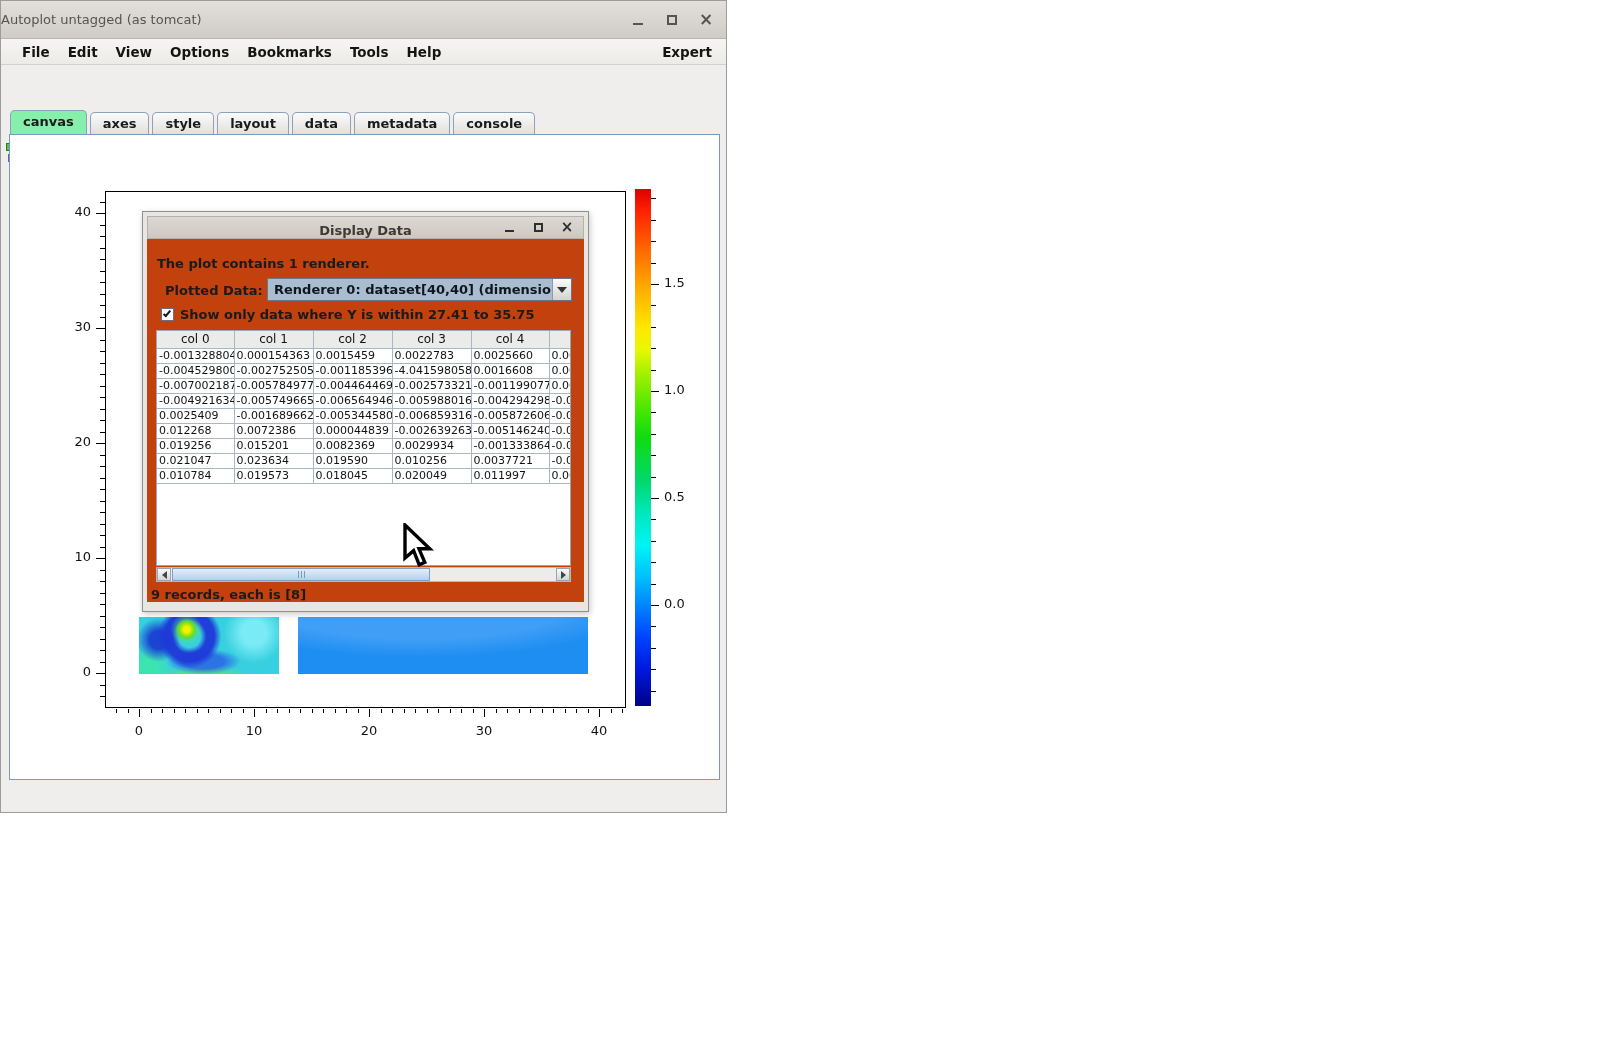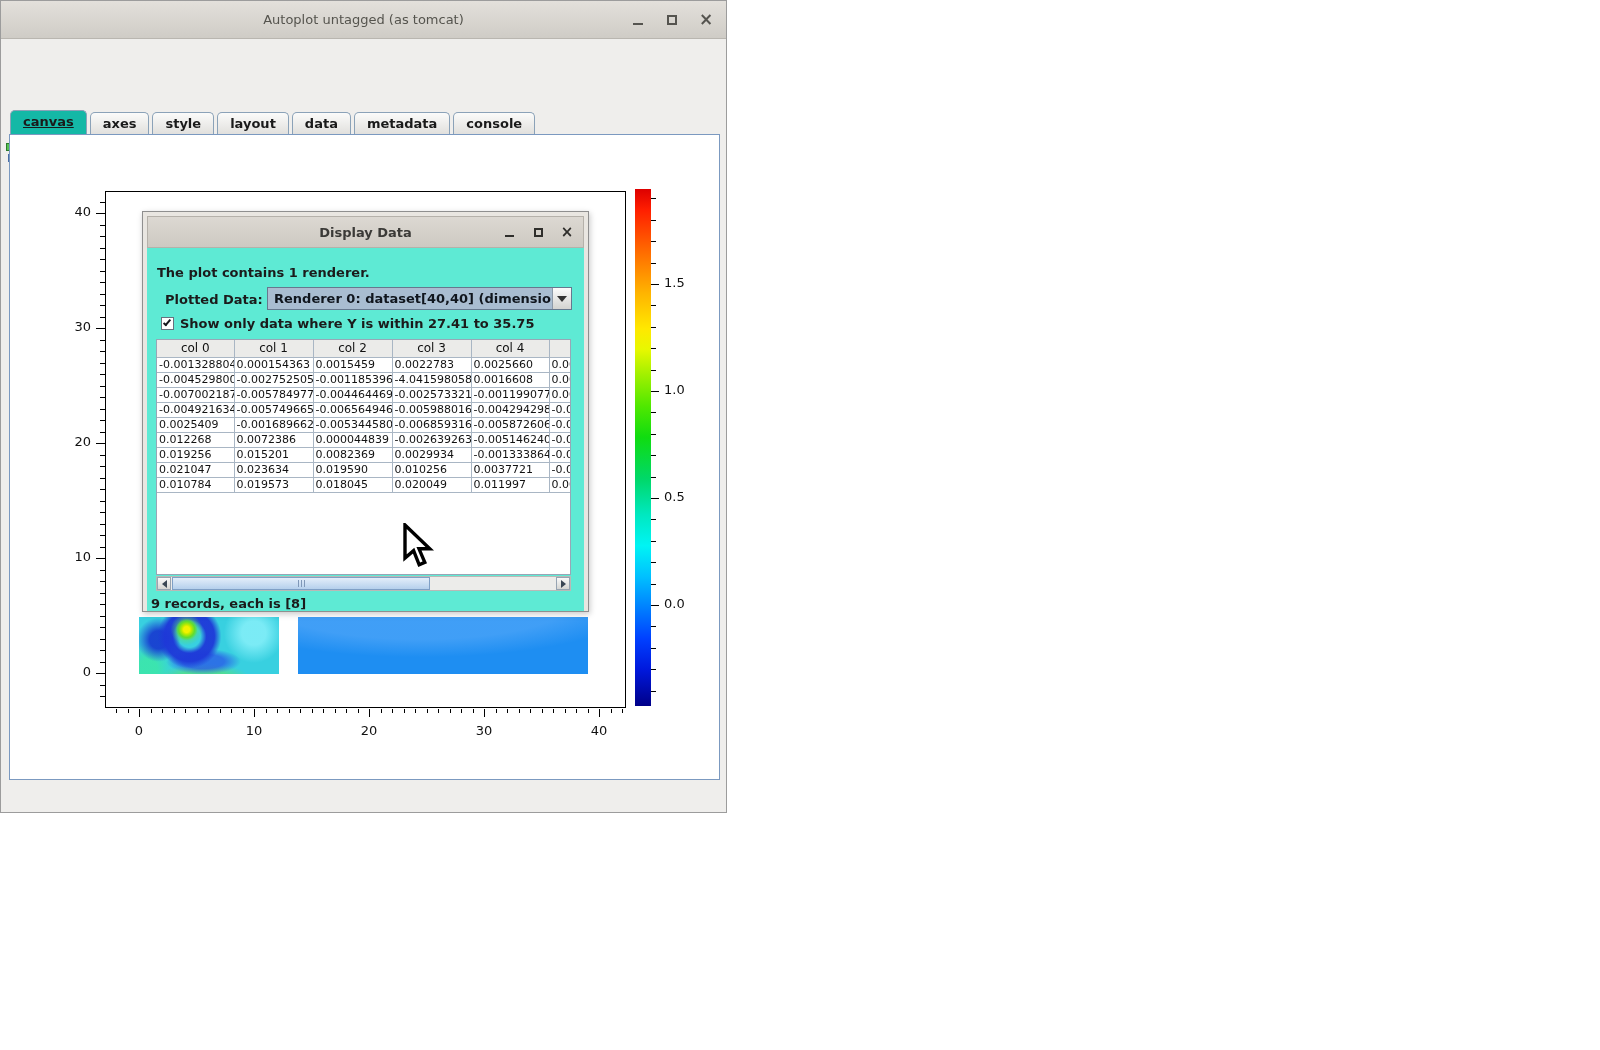--- a/index.html
+++ b/index.html
@@ -6,21 +6,21 @@
   html,body { background:#fff; }
   body { font-family:"DejaVu Sans","Liberation Sans",sans-serif; }
   #screen { position:relative; width:1600px; height:1050px; background:#fff; overflow:hidden; }
 
   
   #app-window { position:absolute; left:0; top:0; width:727px; height:813px;
     background:#efeeec; border:1px solid #9c9c9c; }
 
   .titlebar { position:absolute; left:0; top:0; width:100%; height:38px;
     background:linear-gradient(#e3e0db,#cfccc6); border-bottom:1px solid #b9b6b0;
-    display:flex; align-items:center; justify-content:center; }
+    display:flex; align-items:center; justify-content:flex-start; }
   .titlebar .title { font-size:13px; color:#55544e; }
   .win-controls { position:absolute; right:10px; top:0; height:100%; display:flex; gap:14px; align-items:center; }
   .win-btn { width:20px; height:24px; display:flex; align-items:center; justify-content:center; color:#55544f; cursor:default; }
   .g-min { width:10px; height:2px; background:#55544f; margin-top:8px; }
   .g-max { width:10px; height:10px; border:2px solid #55544f; }
   .g-close { font-size:17px; font-weight:700; line-height:1; color:#55544f; }
 
   .menubar { position:absolute; left:0; top:38px; width:100%; height:26px;
     background:linear-gradient(#f6f5f3,#ecebe8); border-bottom:1px solid #d2d1ce;
     display:flex; align-items:center; padding:0 12px; }
@@ -41,21 +41,21 @@
   .uri-dd { left:627px; top:77px; width:20px; height:25px; }
   .tri-down { width:0; height:0; border-left:5px solid transparent; border-right:5px solid transparent; border-top:6px solid #333; }
   .btn-play { left:654px; top:76px; width:26px; height:27px; }
   .btn-browse { left:687px; top:76px; width:26px; height:27px; }
 
   
   .tabs { position:absolute; left:9px; top:109px; height:24px; display:flex; align-items:flex-end; gap:3px; }
   .tab { padding:3px 12px 3px; border:1px solid #8ba2b8; border-bottom:none;
     border-radius:5px 5px 0 0; background:linear-gradient(#fbfbfa,#e1e0dd);
     font-size:13px; font-weight:700; color:#1a1a1a; }
-  .tab.active { background:#14b8a6; padding-bottom:5px; position:relative; z-index:3;text-decoration:underline; }
+  .tab.active { background:#86efac; padding-bottom:5px; position:relative; z-index:3; }
 
   
   .canvas { position:absolute; left:8px; top:133px; width:711px; height:646px;
     background:#fff; border:1px solid #7b99c0; }
 
   .plot-frame { position:absolute; left:104px; top:190px; width:521px; height:517px;
     border:1px solid #000; background:#fff; z-index:1; }
   .tick { position:absolute; background:#000; z-index:1; }
   .tick-label { position:absolute; font-size:13px; color:#111; z-index:1; }
   .colorbar { position:absolute; left:634px; top:188px; width:16px; height:517px; z-index:1;
@@ -82,29 +82,29 @@
       #1e8ef2; }
 
   
   .statusbar { position:absolute; left:0; top:786px; width:100%; height:26px; background:#efeeec; }
   .statusbar .status-text { position:absolute; left:28px; top:9px; font-size:12.5px; color:#1d1d1d; }
 
   
   .dialog { position:absolute; left:141px; top:210px; width:447px; height:401px;
     background:#e9e6e1; border:1px solid #8f8f8f; padding:4px; z-index:10;
     box-shadow:1px 2px 6px rgba(0,0,0,.22); }
-  .dlg-titlebar { position:relative; height:32px; background:linear-gradient(#dcd8d2,#cdc9c2);
-    border:1px solid #b5b1aa; display:flex; align-items:center; justify-content:center; }
+  .dlg-titlebar { position:relative; height:23px; background:linear-gradient(#dcd8d2,#cdc9c2);
+    border:1px solid #b5b1aa; display:flex; align-items:flex-end; justify-content:center; }
   .dlg-title { font-size:13px; font-weight:600; color:#3b3a37; }
   .dlg-controls { position:absolute; right:8px; top:0; height:100%; display:flex; gap:13px; align-items:center; }
   .dlg-btn { width:16px; height:20px; display:flex; align-items:center; justify-content:center; }
   .dg-min { width:9px; height:2px; background:#2f2e2b; margin-top:7px; }
   .dg-max { width:9px; height:9px; border:2px solid #2f2e2b; }
   .dg-close { font-size:15px; font-weight:700; color:#2f2e2b; line-height:1; }
-  .dlg-body { position:relative; height:363px; background:#5eead4; }
+  .dlg-body { position:relative; height:363px; background:#c2410c; }
 
   .dlg-renderer-line { position:absolute; left:10px; top:17px; font-size:13px; font-weight:700; color:#1b1b1b; }
   .dlg-plotted-label { position:absolute; left:18px; top:44px; font-size:13px; font-weight:700; color:#1b1b1b; }
   .combo { position:absolute; left:120px; top:39px; width:305px; height:23px;
     background:#a9bdd1; border:1px solid #66788e; display:flex; align-items:center; }
   .combo-text { flex:1; font-size:13px; font-weight:700; color:#10161e; padding-left:6px;
     white-space:nowrap; overflow:hidden; }
   .combo-arrow { width:19px; height:100%; background:linear-gradient(#fbfbfb,#d3d3d0);
     border-left:1px solid #8d9aa8; display:flex; align-items:center; justify-content:center; }
 
@@ -153,20 +153,31 @@
           </div>
         <div class="win-btn">
             <span class="g-max"></span>
           </div>
         <div class="win-btn">
             <span class="g-close">×</span>
           </div>
       </div>
     </div>
 
+    <div class="menubar" id="menubar">
+      <span class="menu-item">File</span>
+        <span class="menu-item">Edit</span>
+        <span class="menu-item">View</span>
+        <span class="menu-item">Options</span>
+        <span class="menu-item">Bookmarks</span>
+        <span class="menu-item">Tools</span>
+        <span class="menu-item">Help</span>
+        <span class="menu-spacer"></span>
+      <span class="menu-right">Expert</span>
+    </div>
 
     <div class="uri-row">
       <div class="layer-icon">
         <span class="sq1"></span>
         <span class="sq2"></span>
       </div>
       <input class="uri-field" spellcheck="false" value="+rand(40,40)*(exp(-distance(40,40,20,20,10,10)/0.3)+exp(-distance(40,40,5,5,10,10)/0.2))" style="">
       <div class="tool-btn uri-dd">
         <span class="tri-down"></span>
       </div>

